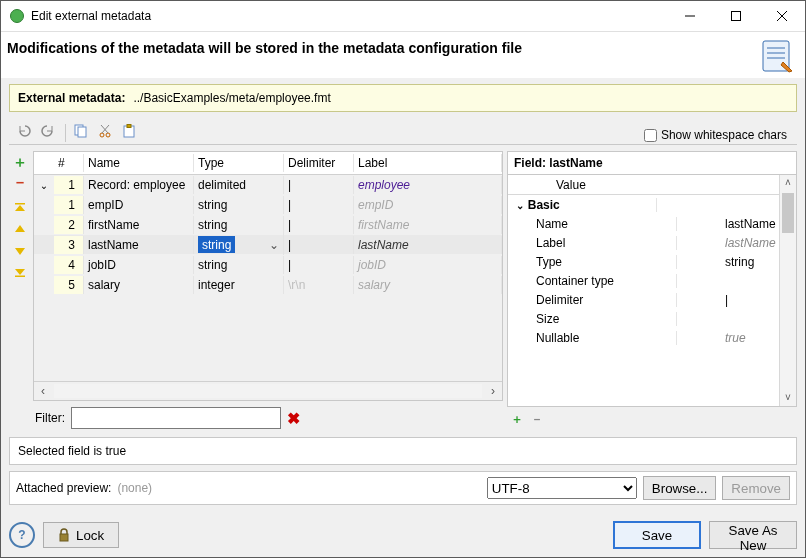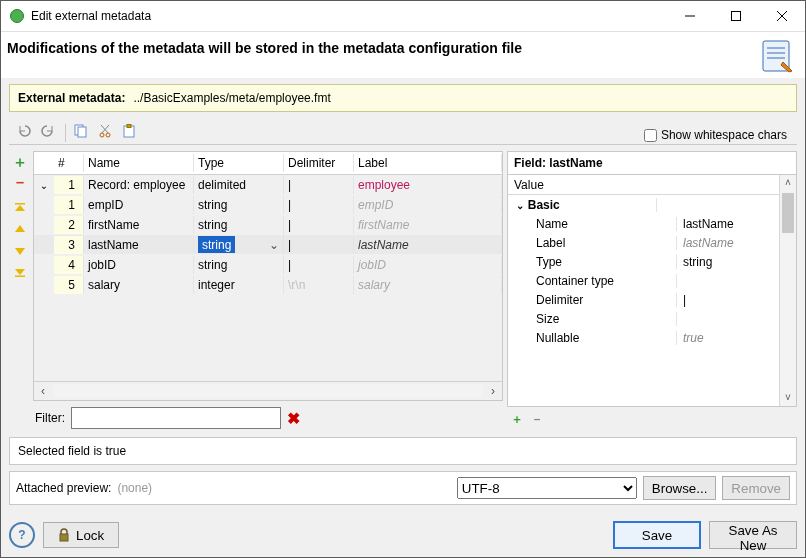--- a/index.html
+++ b/index.html
@@ -37,58 +37,58 @@
   .gcell{padding:2px 4px;border-right:1px solid #e4e4e4;box-sizing:border-box;overflow:hidden;white-space:nowrap;text-overflow:ellipsis;}
   .c-chev{width:20px;text-align:center;border-right:none;}
   .c-num{width:30px;text-align:right;padding-right:8px;background:#fdfde3;}
   .c-name{width:110px;}
   .c-type{width:90px;}
   .c-delim{width:70px;}
   .c-label{flex:1;color:#000;}
   .grid-body{flex:1;overflow:hidden;}
   .grid-row{height:19px;border-bottom:1px solid #f0f0f0;}
   .grid-row.record .c-num{background:#fdfde3;}
-  .grid-row.record .c-label{color:#be185d;}
+  .grid-row.record .c-label{color:#4c1d95;font-style:italic;}
   .grid-row.field .c-label{color:#a8a8a8;font-style:italic;}
   .grid-row.selected{background:#e9e9e9;}
   .grid-row.selected .c-label{color:#333;font-style:italic;}
   .type-edit{background:#1a63c7;color:#fff;padding:0 4px;display:inline-flex;align-items:center;height:17px;}
   .type-cell-sel{display:flex;align-items:center;gap:2px;}
   .dd-caret{margin-left:auto;color:#555;}
   .h-scroll{height:18px;display:flex;align-items:center;border-top:1px solid #d0d0d0;}
   .h-scroll .arrow{width:18px;text-align:center;color:#555;}
   .h-scroll .track{flex:1;height:14px;background:#f3f3f3;margin:0 2px;}
   .filter-row{display:flex;align-items:center;gap:6px;padding:6px 2px 2px 2px;}
   .filter-row input{flex:0 0 200px;height:20px;border:1px solid #7a7a7a;padding:0 4px;}
   .filter-row .x{color:#c00;font-weight:bold;font-size:16px;}
   
   .right-pane{width:290px;display:flex;flex-direction:column;}
   .right-pane .field-title{padding:4px 6px;font-weight:bold;border:1px solid #c8c8c8;border-bottom:none;background:#fff;}
   .prop-wrap{flex:1;border:1px solid #c8c8c8;display:flex;background:#fff;}
   .prop-grid{flex:1;}
   .prop-header,.prop-row{display:flex;height:19px;align-items:center;}
   .prop-header{border-bottom:1px solid #d8d8d8;}
   .pc-prop{width:140px;padding-left:8px;border-right:1px solid #e4e4e4;}
-  .pc-val{flex:1;padding-left:6px;}
+  .pc-val{flex:1;padding-left:6px;margin-left:42px;}
   .prop-row.group .pc-prop{font-weight:bold;}
   .prop-row .indent{padding-left:28px;}
   .prop-row .italic{color:#888;font-style:italic;}
   .v-scroll{width:16px;background:#f3f3f3;border-left:1px solid #d8d8d8;display:flex;flex-direction:column;align-items:center;}
   .v-scroll .arrow{height:16px;width:100%;text-align:center;color:#555;font-size:10px;line-height:16px;}
   .v-scroll .thumb{width:12px;height:40px;background:#c8c8c8;margin-top:2px;}
   .v-scroll .space{flex:1;}
   .mini-tb{display:flex;gap:4px;padding:4px 2px;}
   .mini-tb .mt{width:16px;height:16px;display:flex;align-items:center;justify-content:center;}
   
   .status-panel{padding:6px 8px;}
   .attach-row{display:flex;align-items:center;padding:4px 6px;gap:6px;}
   .attach-row .lbl{white-space:nowrap;}
   .attach-row .none{color:#999;}
   .attach-row .spacer{flex:1;}
-  .attach-row select{width:180px;height:22px;}
+  .attach-row select{width:150px;height:22px;}
   .attach-row button{height:24px;padding:0 8px;background:#e9e9e9;border:1px solid #adadad;}
   .attach-row button.disabled{color:#9a9a9a;}
   
   .footer{display:flex;align-items:center;padding:8px;gap:8px;}
   .footer .help{width:22px;height:22px;border:2px solid #4a7cb0;border-radius:50%;color:#4a7cb0;display:flex;align-items:center;justify-content:center;font-weight:bold;}
   .footer .lock-btn{display:flex;align-items:center;gap:6px;background:#e9e9e9;border:1px solid #adadad;height:26px;padding:0 14px;}
   .footer .spacer{flex:1;}
   .footer .btn{height:28px;width:88px;background:#e9e9e9;border:1px solid #adadad;}
   .footer .btn.primary{border:2px solid #2e75d6;background:#eaf2fb;}
   .chev{font-size:10px;}

